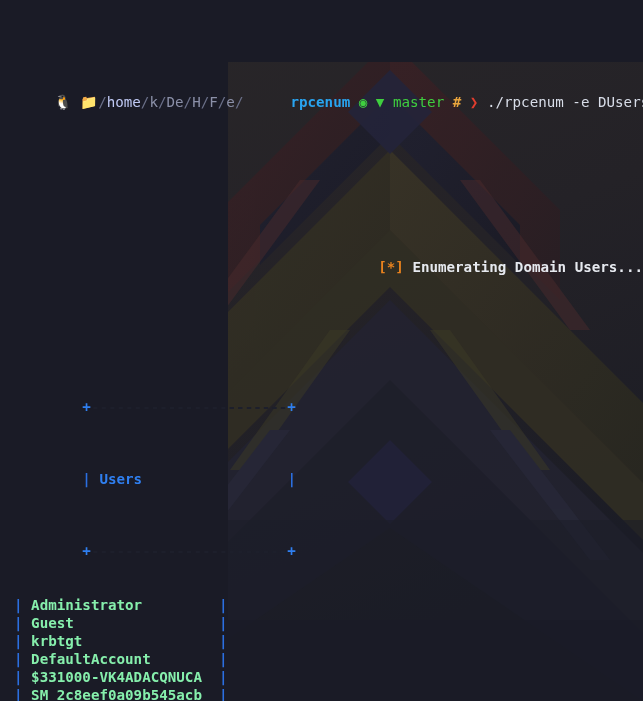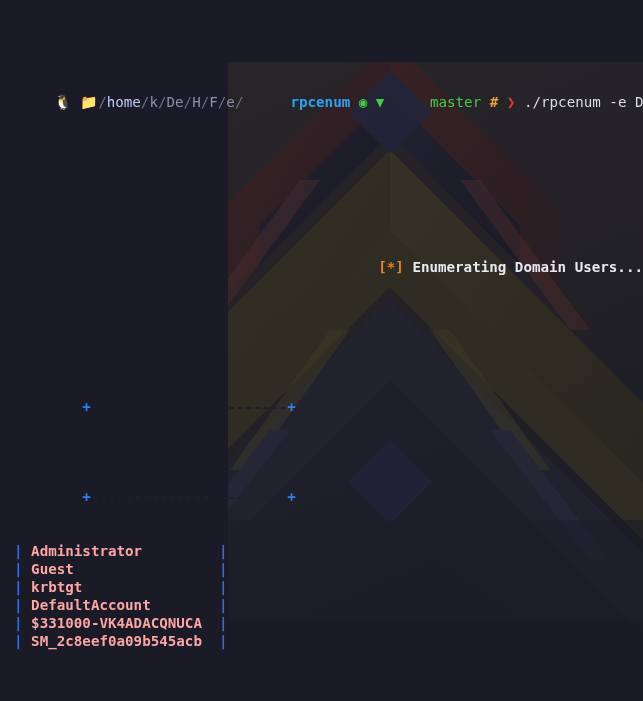--- a/index.html
+++ b/index.html
@@ -76,21 +76,21 @@
   .seg { white-space: pre; }
 
   .tux      { color: #c8ccd4; font-weight: normal; }
   .folder   { color: #2f9fe0; }
   .sep      { color: #6b7089; font-weight: normal; }
   .pdim     { color: #8b90a8; font-weight: normal; }
   .phome    { color: #c0caf5; font-weight: normal; }
   .pleaf    { color: #29a4f0; font-weight: bold; margin-left: 47px; }
   .octo     { color: #3fcf3f; }
   .branch   { color: #3fcf3f; }
-  .gitname  { color: #3fcf3f; font-weight: normal; margin-left: 37px; }
+  .gitname  { color: #3fcf3f; font-weight: normal; }
   .hash     { color: #e8a33d; font-weight: bold; }
   .arrow    { color: #e23d2e; font-weight: bold; }
   .cmd      { color: #d8dde8; font-weight: normal; }
 
   
   #statusline {
     padding: 3px 0 0 3px;
     height: 18px;
     font-weight: bold;
     white-space: pre;
@@ -104,21 +104,21 @@
   #table {
     margin-top: 14px;
     padding-left: 14px;
     font-weight: bold;
   }
   .trow { height: 18px; white-space: pre; }
   .bar    { color: #2b6fe0; }
   .plus   { color: #2f7ff0; }
   .dash   { color: #1d1f2b; }
   .header { color: #2f7ff0; }
-  .user   { color: #fca5a5; }
+  .user   { color: #86efac; }
 </style>
 </head>
 <body>
 
 <div id="terminal">
 
   <div id="wallpaper">
     <svg viewBox="0 0 643 701" preserveAspectRatio="none" xmlns="http://www.w3.org/2000/svg">
       <defs>
         <linearGradient id="bgbase" x1="0" y1="0" x2="0.4" y2="1">
@@ -201,20 +201,23 @@
     <div id="statusline">
       <span class="sbrack">[</span><span class="sstar">*</span><span class="sbrack">]</span><span class="stext"> </span><span class="stext">Enumerating Domain Users...</span>
     </div>
 
     
     <div id="table">
       <div class="trow">
         <span class="plus">+</span><span class="dash">-----------------------</span><span class="plus">+</span>
       </div>
 
+      <div class="trow">
+        <span class="bar">|</span><span class="header"> </span><span class="header">Users</span><span class="header">                 </span><span class="bar">|</span>
+      </div>
 
       <div class="trow">
         <span class="plus">+</span><span class="dash">-----------------------</span><span class="plus">+</span>
       </div>
 
       <div id="user-rows"><div class="trow"><span class="bar">|</span><span class="user"> </span><span class="user">Administrator</span><span class="user">         </span><span class="bar">|</span></div><div class="trow"><span class="bar">|</span><span class="user"> </span><span class="user">Guest</span><span class="user">                 </span><span class="bar">|</span></div><div class="trow"><span class="bar">|</span><span class="user"> </span><span class="user">krbtgt</span><span class="user">                </span><span class="bar">|</span></div><div class="trow"><span class="bar">|</span><span class="user"> </span><span class="user">DefaultAccount</span><span class="user">        </span><span class="bar">|</span></div><div class="trow"><span class="bar">|</span><span class="user"> </span><span class="user">$331000-VK4ADACQNUCA</span><span class="user">  </span><span class="bar">|</span></div><div class="trow"><span class="bar">|</span><span class="user"> </span><span class="user">SM_2c8eef0a09b545acb</span><span class="user">  </span><span class="bar">|</span></div></div>
 
       
     </div>
 

